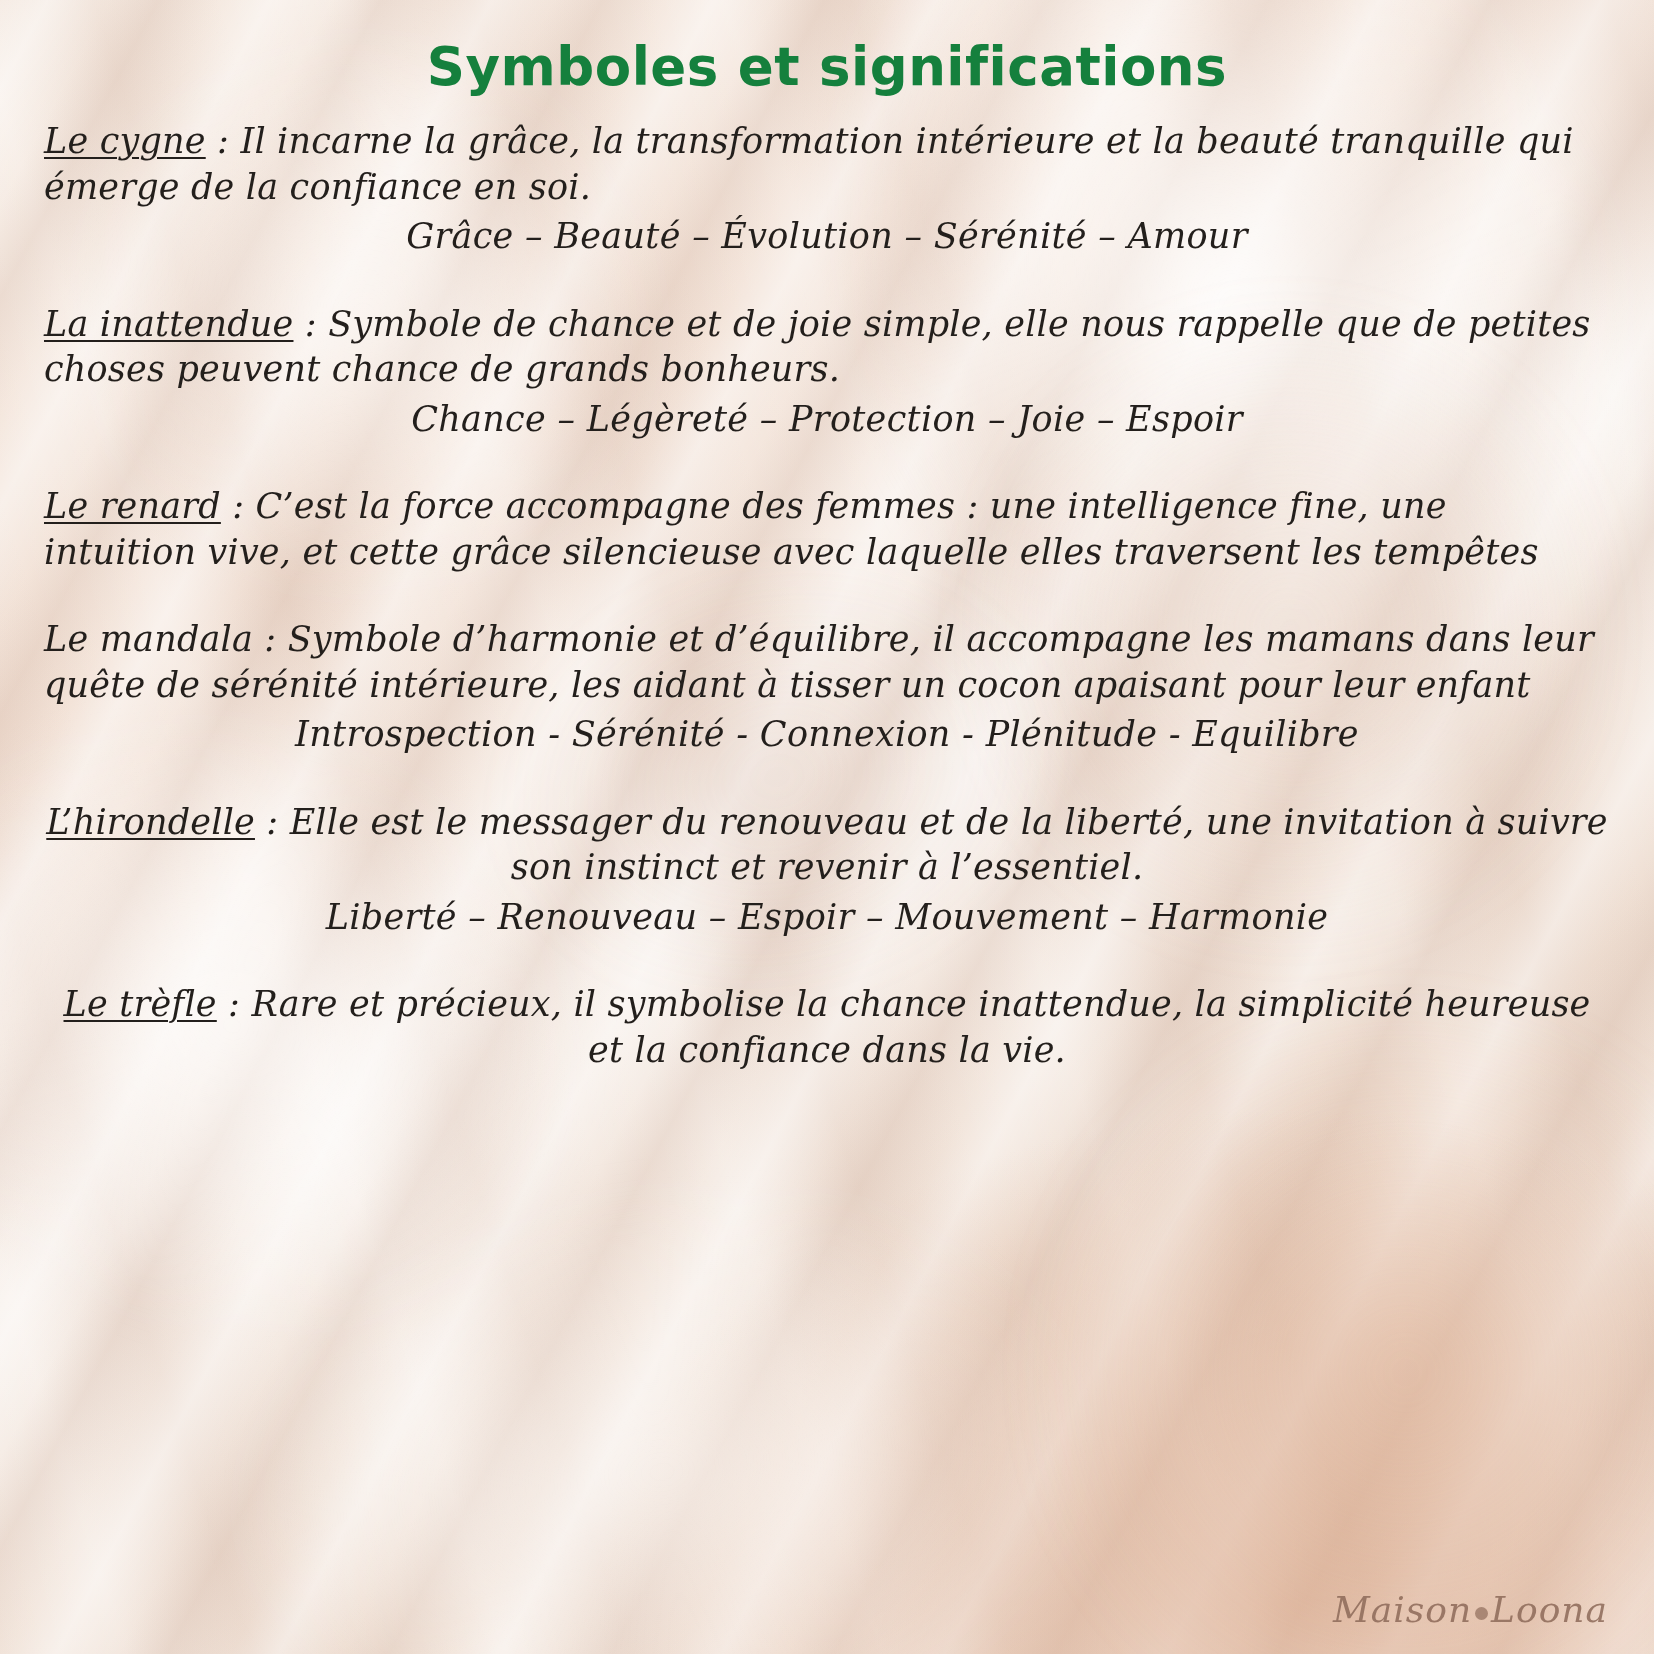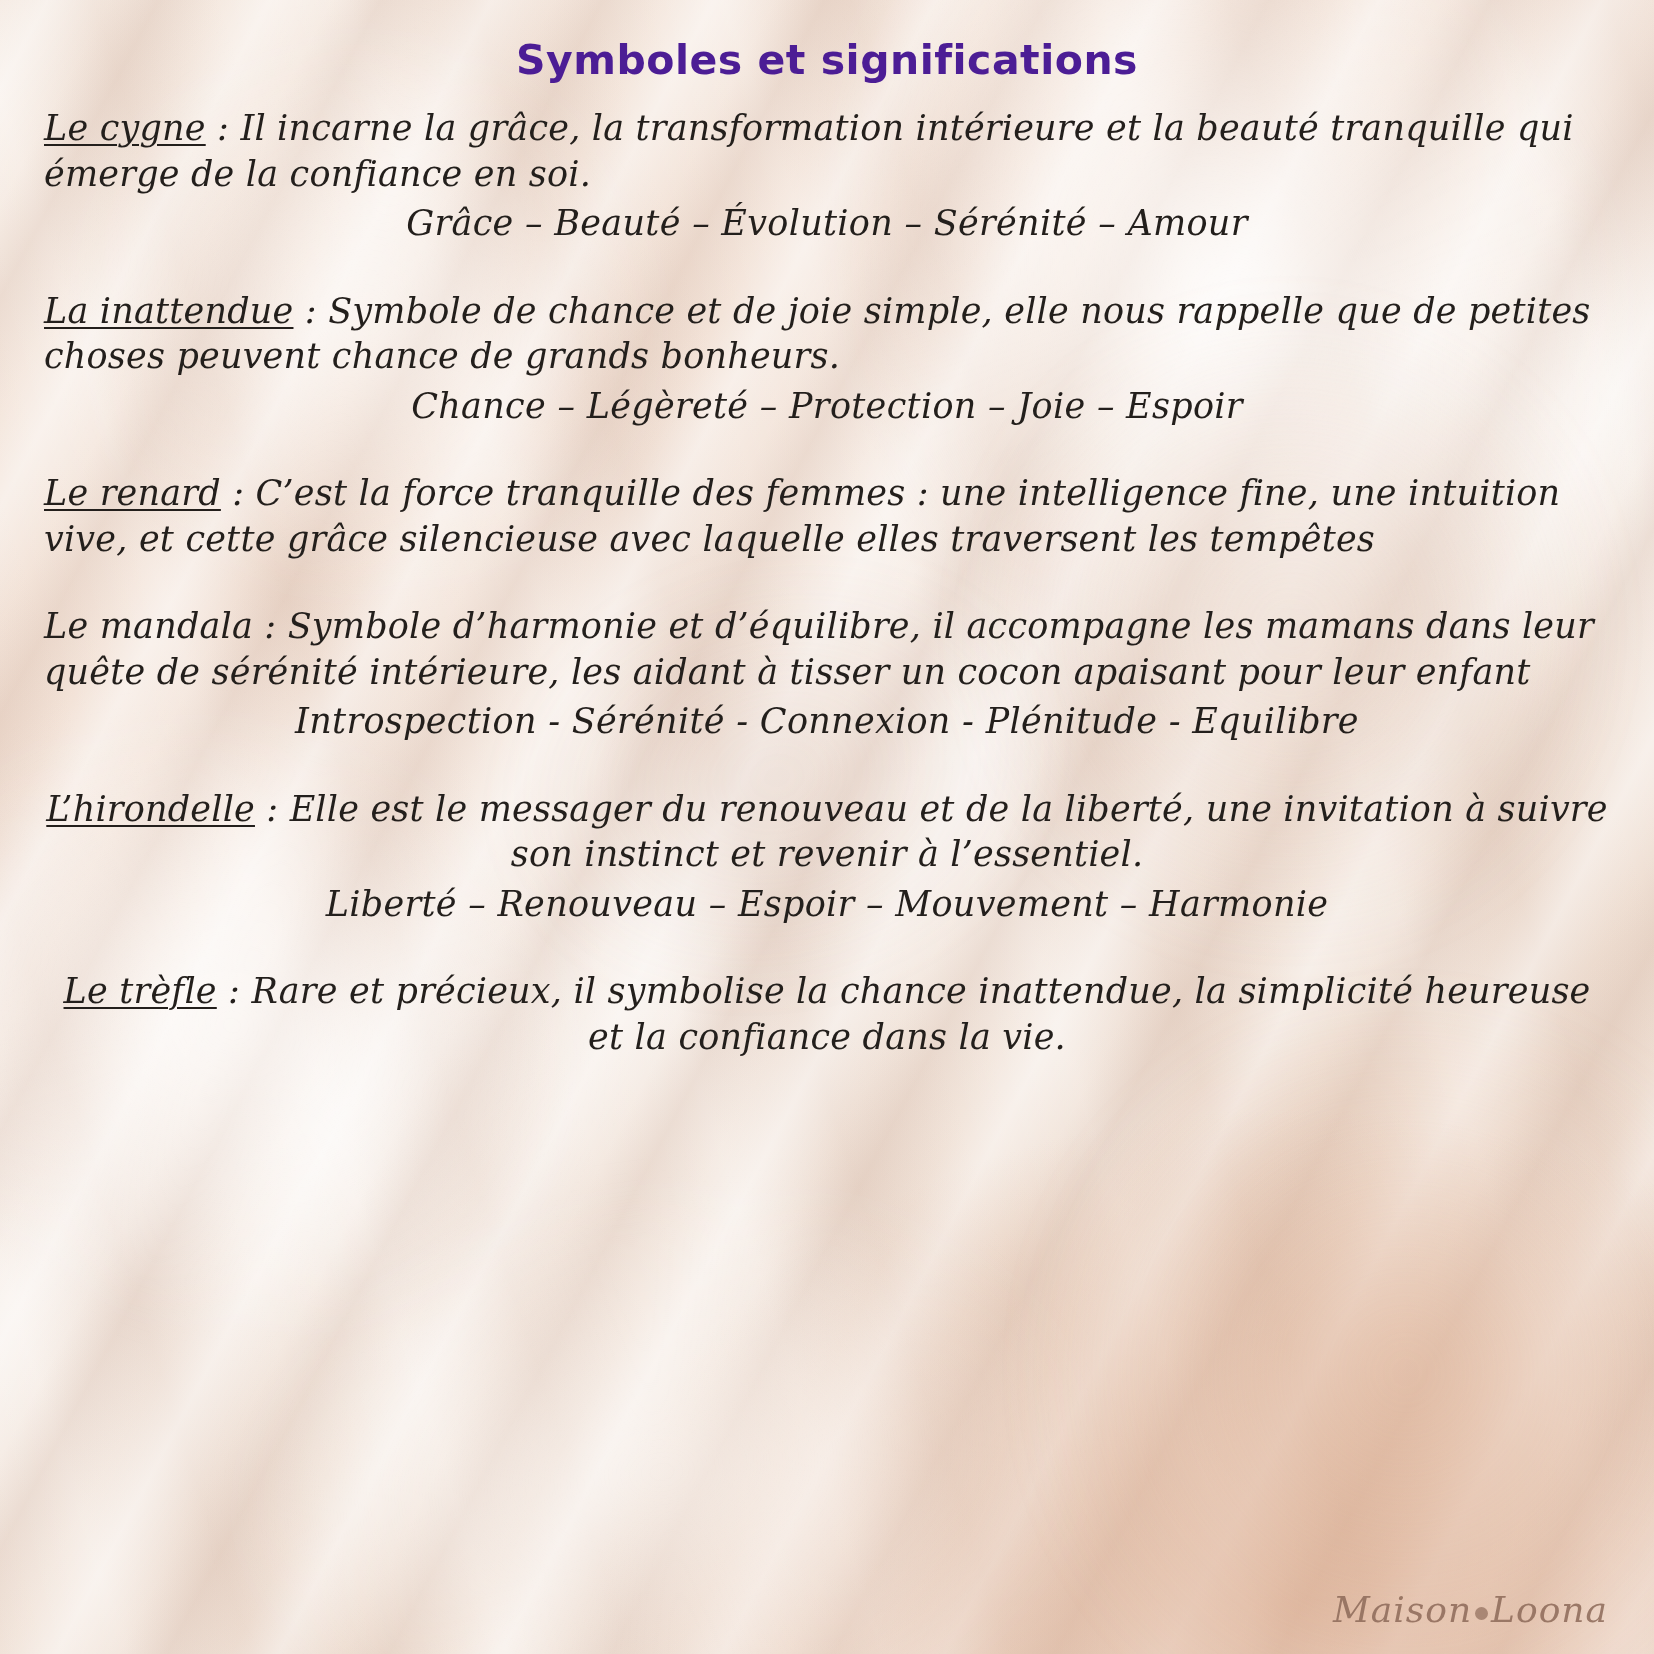--- a/index.html
+++ b/index.html
@@ -72,23 +72,23 @@
     padding: 28px 44px 0 44px;
     box-sizing: border-box;
     color: #1d1b19;
   }
 
   h1#doc-title {
     margin: 8px 0 22px 0;
     text-align: center;
     font-family: "DejaVu Sans", sans-serif;
     font-weight: 700;
-    font-size: 41px;
+    font-size: 53px;
     letter-spacing: 0.5px;
-    color: #4c1d95;
+    color: #15803d;
   }
 
   .entry {
     margin: 0 0 42px 0;
   }
   .entry:last-of-type { margin-bottom: 0; }
 
   .entry-body {
     font-family: "DejaVu Serif", serif;
     font-style: italic;
@@ -173,21 +173,21 @@
 
   <section class="entry" data-name="entry-coccinelle">
     <p class="entry-body" data-name="entry-text">
       <span class="term underlined" data-name="entry-term">La inattendue</span><span data-name="entry-separator"> : </span><span data-name="entry-description">Symbole de chance et de joie simple, elle nous rappelle que de petites choses peuvent chance de grands bonheurs.</span>
     </p>
     <p class="keywords" data-name="entry-keywords">Chance – Légèreté – Protection – Joie – Espoir</p>
   </section>
 
   <section class="entry" data-name="entry-renard">
     <p class="entry-body" data-name="entry-text">
-      <span class="term underlined" data-name="entry-term">Le renard</span><span data-name="entry-separator"> : </span><span data-name="entry-description">C’est la force tranquille des femmes : une intelligence fine, une intuition vive, et cette grâce silencieuse avec laquelle elles traversent les tempêtes</span>
+      <span class="term underlined" data-name="entry-term">Le renard</span><span data-name="entry-separator"> : </span><span data-name="entry-description">C’est la force accompagne des femmes : une intelligence fine, une intuition vive, et cette grâce silencieuse avec laquelle elles traversent les tempêtes</span>
     </p>
   </section>
 
   <section class="entry" data-name="entry-mandala">
     <p class="entry-body" data-name="entry-text">
       <span class="term" data-name="entry-term">Le mandala</span><span data-name="entry-separator"> : </span><span data-name="entry-description">Symbole d’harmonie et d’équilibre, il accompagne les mamans dans leur quête de sérénité intérieure, les aidant à tisser un cocon apaisant pour leur enfant</span>
     </p>
     <p class="keywords" data-name="entry-keywords">Introspection - Sérénité - Connexion - Plénitude - Equilibre</p>
   </section>
 

